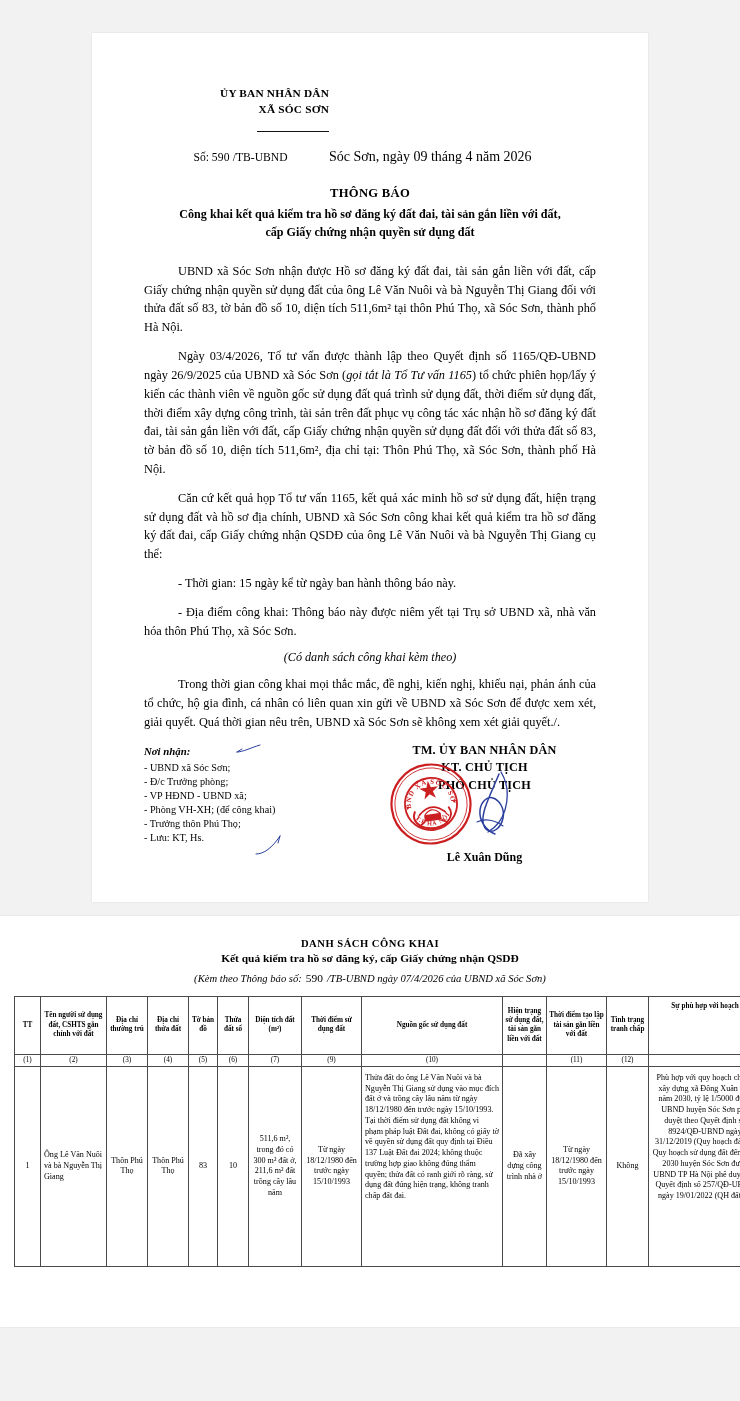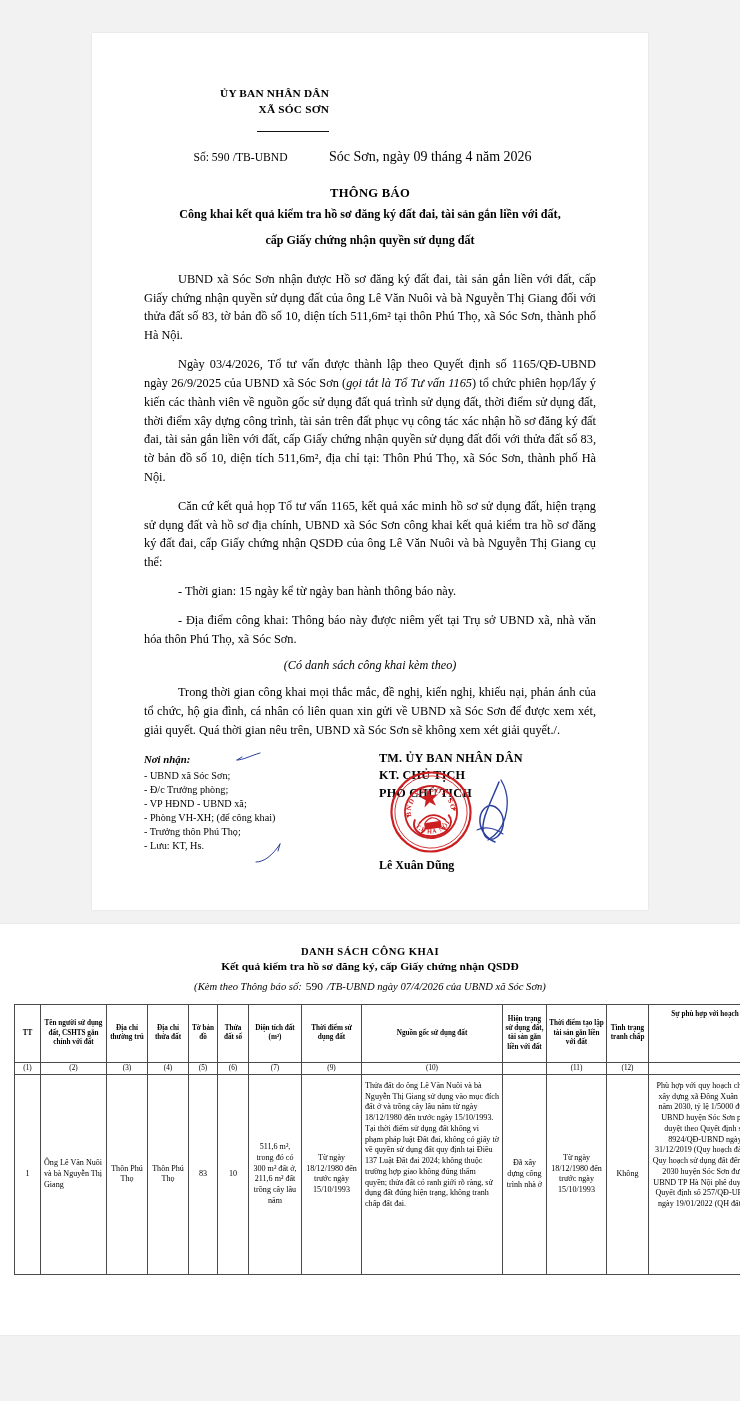--- a/index.html
+++ b/index.html
@@ -153,21 +153,21 @@
   }
   .recipients .rtitle {
     font-style: italic;
     font-weight: bold;
     font-size: 10.8px;
   }
   .recipients ul { list-style: none; margin: 2px 0 0 0; padding: 0; }
   .recipients li { white-space: nowrap; }
   .sig-right {
     flex: 1 1 auto;
-    text-align: left;
+    text-align: center;
     position: relative;
     padding-right: 6px;
   }
   .sig-line {
     font-weight: bold;
     font-size: 12.2px;
     line-height: 1.42;
     letter-spacing: 0.2px;
   }
   .sig-name {
@@ -299,21 +299,21 @@
           <span>Số:</span>
           <span class="num">590</span>
           <span>/TB-UBND</span>
         </div>
         <div class="doc-place">Sóc Sơn, ngày 09 tháng 4   năm 2026</div>
       </div>
 
       <div class="title-block">
         <div class="title-main">THÔNG BÁO</div>
         <div class="title-sub">Công khai kết quả kiểm tra hồ sơ đăng ký đất đai, tài sản gắn liền với đất,</div>
-        <div class="title-sub" style="margin-top:9px">cấp Giấy chứng nhận quyền sử dụng đất</div>
+        <div class="title-sub" style="margin-top:1px">cấp Giấy chứng nhận quyền sử dụng đất</div>
       </div>
 
       <div class="body-text">
         <p class="para">UBND xã Sóc Sơn nhận được Hồ sơ đăng ký đất đai, tài sản gắn liền với đất, cấp Giấy chứng nhận quyền sử dụng đất của ông Lê Văn Nuôi và bà Nguyễn Thị Giang đối với thửa đất số 83, tờ bản đồ số 10, diện tích 511,6m² tại thôn Phú Thọ, xã Sóc Sơn, thành phố Hà Nội.</p>
 
         <p class="para"><span>Ngày 03/4/2026, Tổ tư vấn được thành lập theo Quyết định số 1165/QĐ-UBND ngày 26/9/2025 của UBND xã Sóc Sơn (</span><span class="italic">gọi tắt là Tổ Tư vấn 1165</span><span>) tổ chức phiên họp/lấy ý kiến các thành viên về nguồn gốc sử dụng đất quá trình sử dụng đất, thời điểm sử dụng đất, thời điểm xây dựng công trình, tài sản trên đất phục vụ công tác xác nhận hồ sơ đăng ký đất đai, tài sản gắn liền với đất, cấp Giấy chứng nhận quyền sử dụng đất đối với thửa đất số 83, tờ bản đồ số 10, diện tích 511,6m², địa chỉ tại: Thôn Phú Thọ, xã Sóc Sơn, thành phố Hà Nội.</span></p>
 
         <p class="para">Căn cứ kết quả họp Tổ tư vấn 1165, kết quả xác minh hồ sơ sử dụng đất, hiện trạng sử dụng đất và hồ sơ địa chính, UBND xã Sóc Sơn công khai kết quả kiểm tra hồ sơ đăng ký đất đai, cấp Giấy chứng nhận QSDĐ của ông Lê Văn Nuôi và bà Nguyễn Thị Giang cụ thể:</p>
 
         <p class="bullet">- Thời gian: 15 ngày kể từ ngày ban hành thông báo này.</p>

